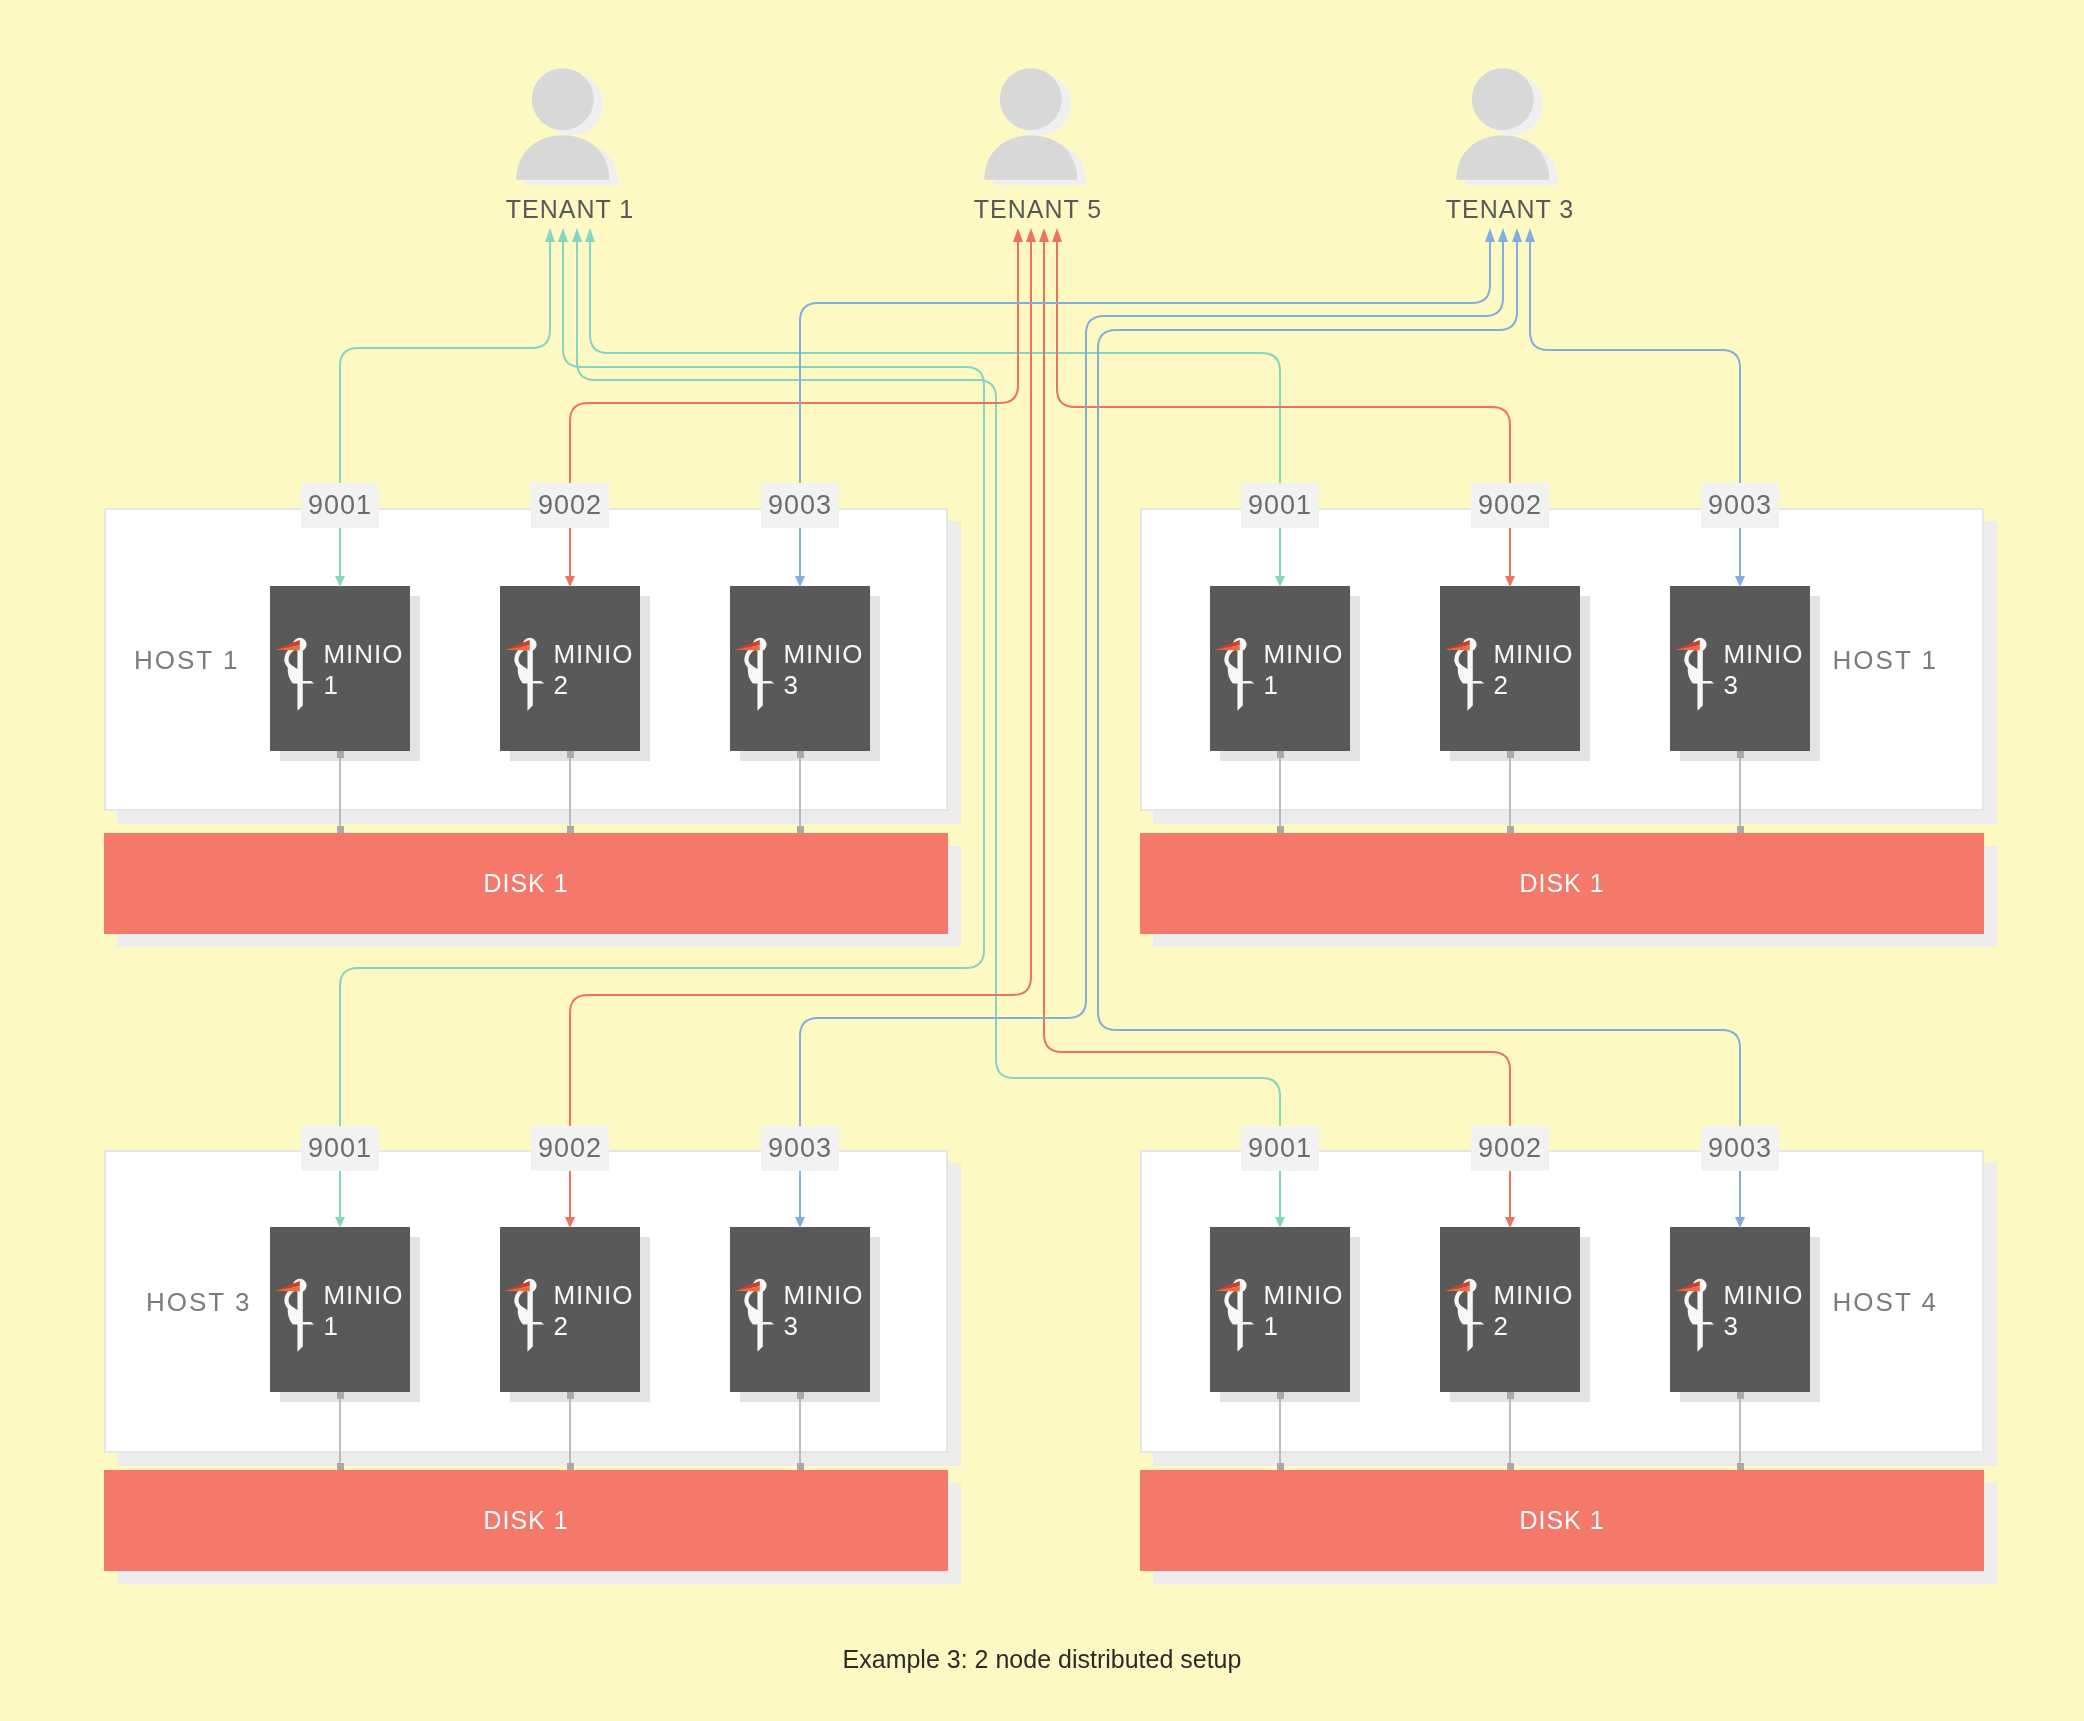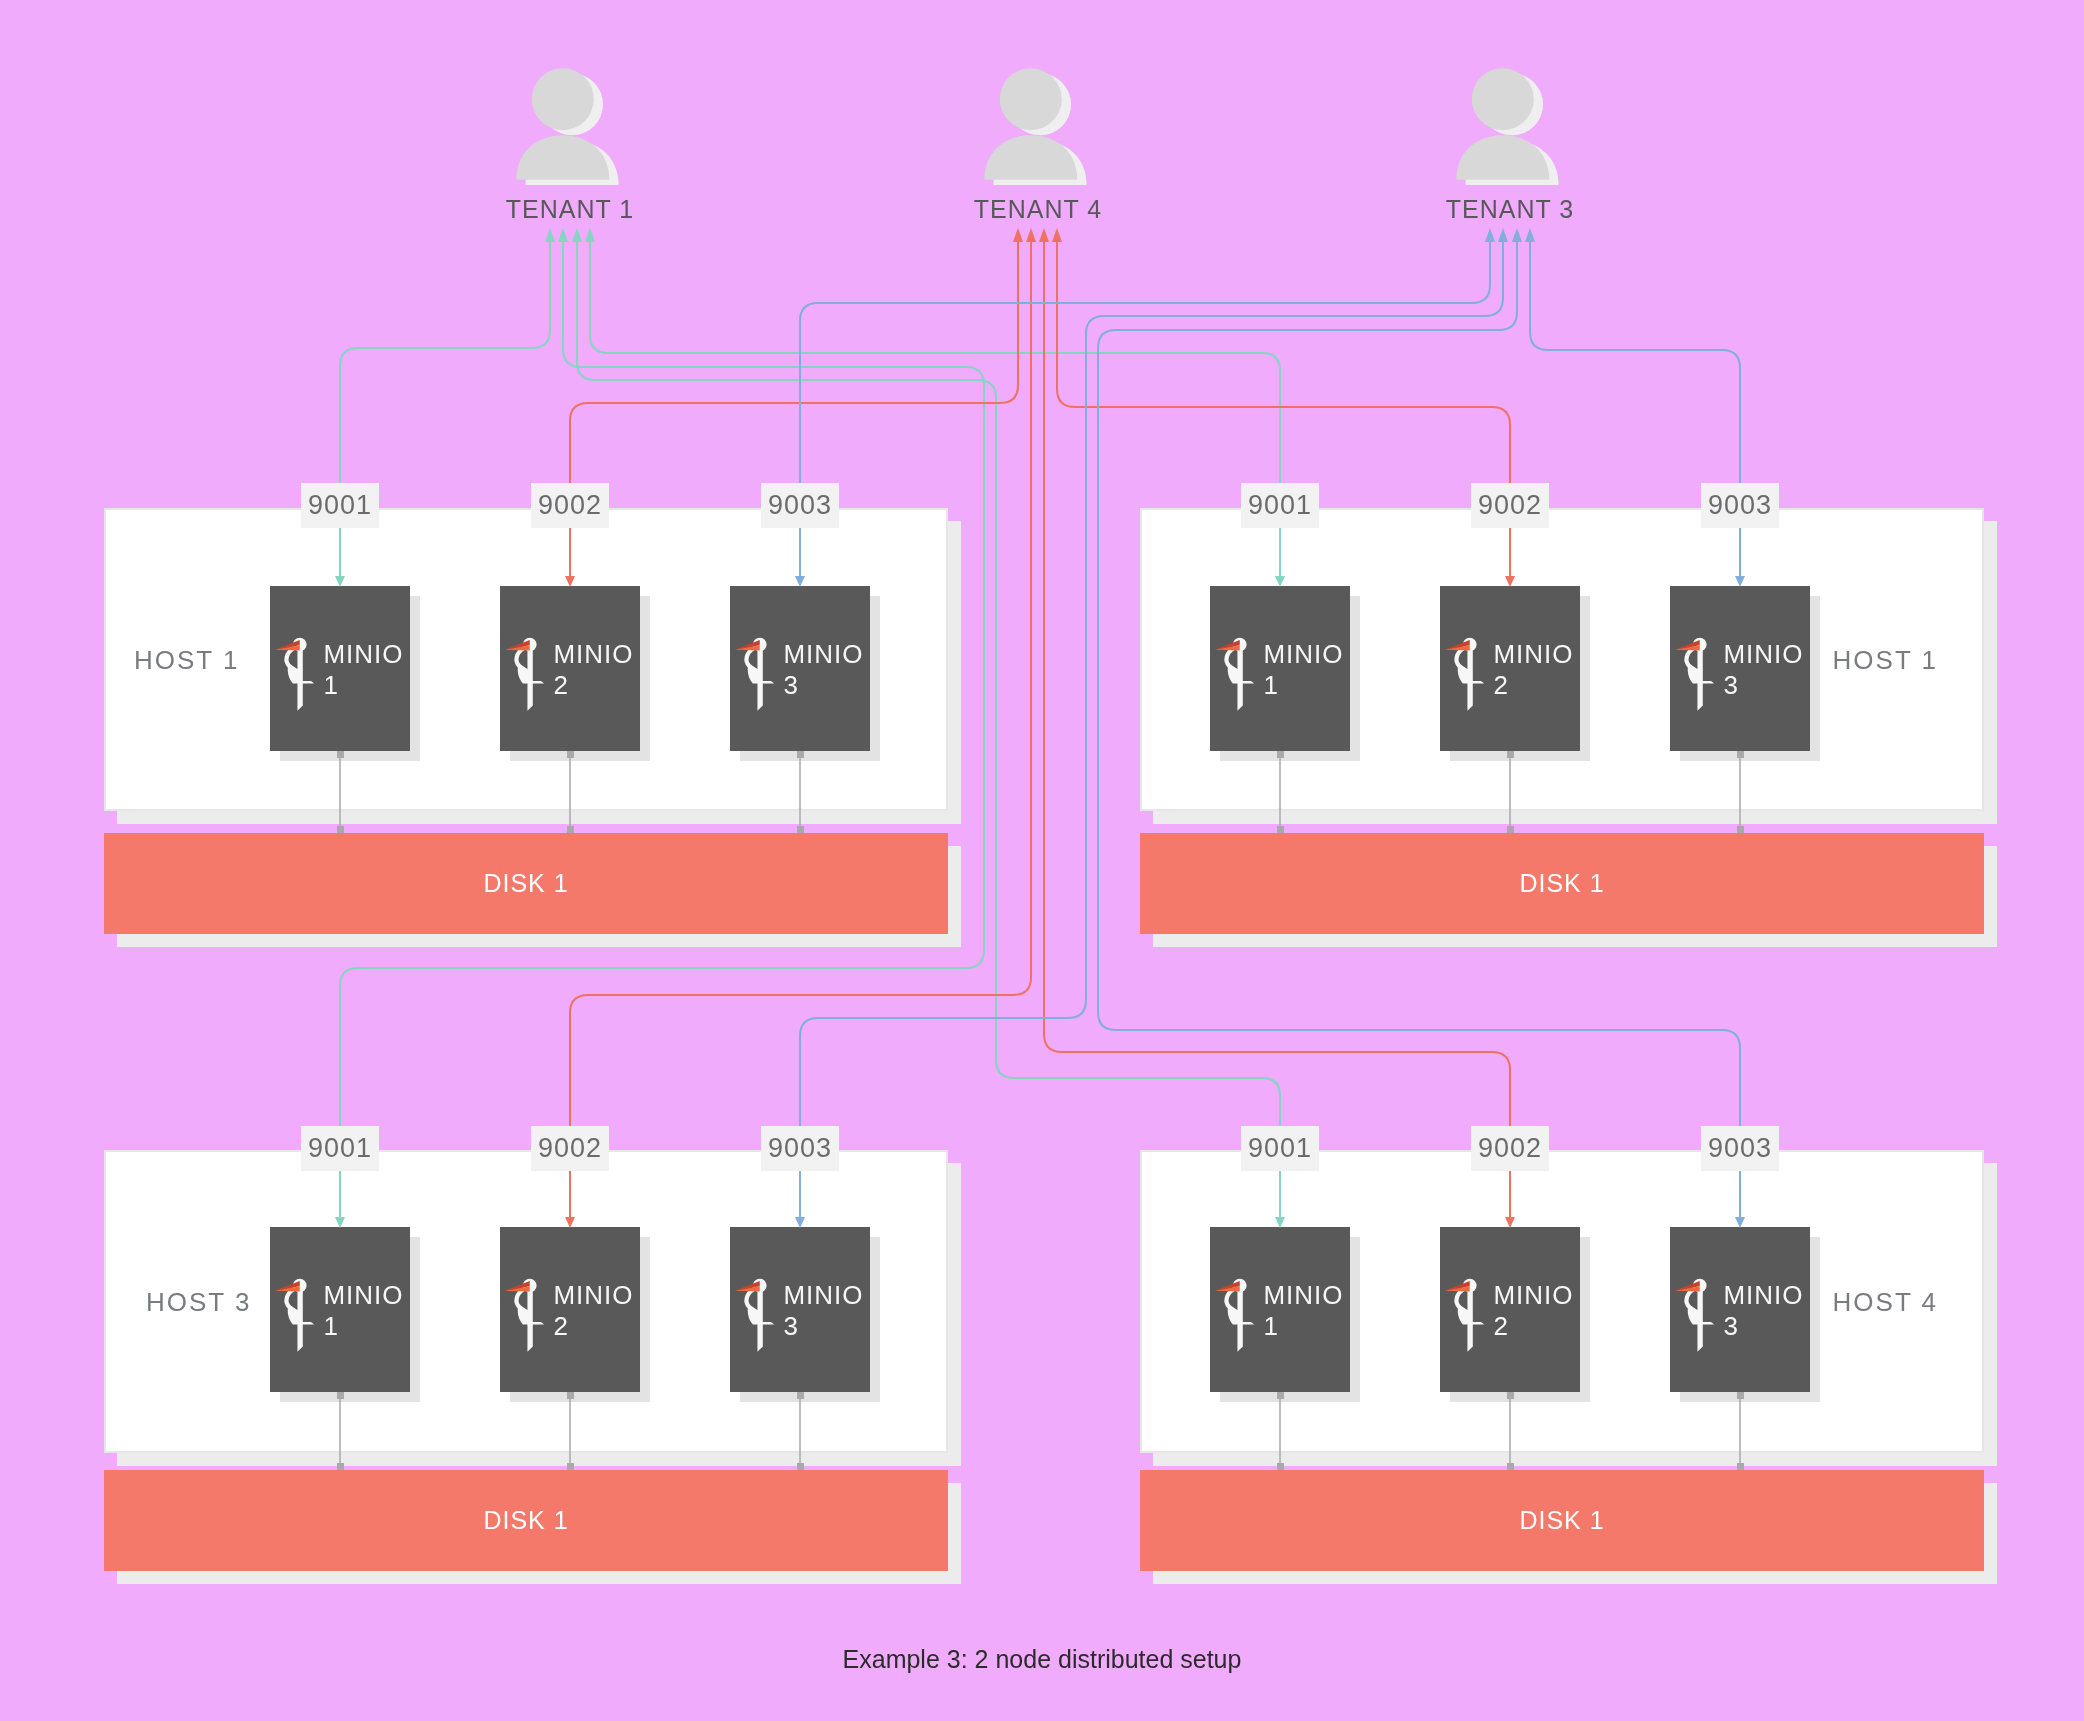--- a/index.html
+++ b/index.html
@@ -1,16 +1,16 @@
 <!DOCTYPE html>
 <html style="--tenant1-line: #84D5C2; --tenant2-line: #EE7261; --tenant3-line: #81AEDC; --disk: #F4796B; --node-box: #595959; --port-bg: #F2F2F2; --host-bg: #FFFFFF; --host-border: #E6E6E6; --shadow: #ECECEC; --person: #D8D8D9; --person-echo: #EFEFF0; --connector: #A9A9A9; --tenant-text: #58585A; --host-text: #7A7B7E; --port-text: #6B6B6D; --node-text: #F7F7F7; --disk-text: #FFFFFF; --caption-text: #2B2B2B; --beak-orange: #EC6A3D; --beak-red: #C8402E;"><head>
 <meta charset="utf-8">
 <style>
   html,body{margin:0;padding:0;background:#fff;}
-  .stage{position:relative;width:2084px;height:1721px;background:#f0abfc;
+  .stage{position:relative;width:2084px;height:1721px;background:#fef9c3;
          font-family:"Liberation Sans",sans-serif;overflow:hidden;}
   .host{position:absolute;width:844px;height:303px;background:var(--host-bg,#fff);
         border:2px solid var(--host-border,#e6e6e6);box-sizing:border-box;
         box-shadow:13px 13px 0 0 var(--shadow,#ececec);z-index:1;}
   .host-label{position:absolute;top:50%;transform:translateY(-50%);
         font-size:26px;color:var(--host-text,#7a7b7e);letter-spacing:2px;white-space:nowrap;}
   .disk{position:absolute;width:844px;height:101px;background:var(--disk,#f4796b);
         box-shadow:13px 13px 0 0 var(--shadow,#ececec);z-index:1;
         display:flex;align-items:center;justify-content:center;}
   .disk-label{color:var(--disk-text,#fff);font-size:25px;letter-spacing:1px;}
@@ -60,21 +60,21 @@
   <svg class="tenant-icon" style="left:508px">
       <use href="#person"></use>
     </svg>
   <svg class="tenant-icon" style="left:976px">
       <use href="#person"></use>
     </svg>
   <svg class="tenant-icon" style="left:1448px">
       <use href="#person"></use>
     </svg>
   <div class="tenant-label" style="left:460px">TENANT 1</div>
-  <div class="tenant-label" style="left:928px">TENANT 4</div>
+  <div class="tenant-label" style="left:928px">TENANT 5</div>
   <div class="tenant-label" style="left:1400px">TENANT 3</div>
 
   <div class="host" style="left:104px;top:508px">
     <div class="host-label" style="left:28px">HOST 1</div>
   </div>
   <div class="host" style="left:1140px;top:508px">
     <div class="host-label" style="right:44px">HOST 1</div>
   </div>
   <div class="host" style="left:104px;top:1150px">
     <div class="host-label" style="left:40px">HOST 3</div>

